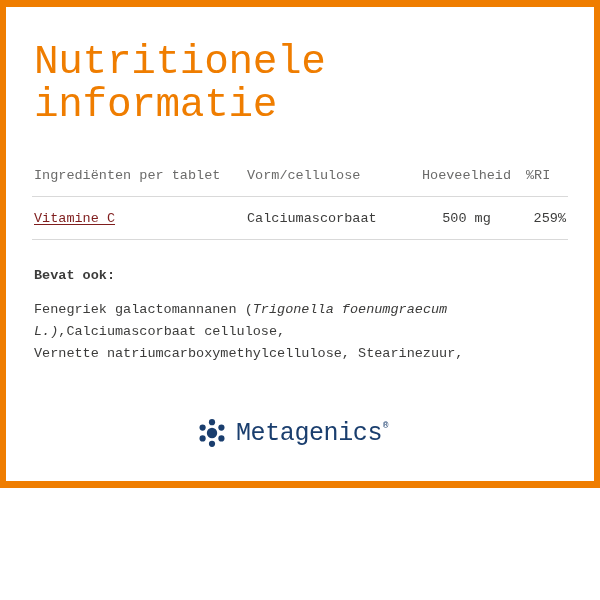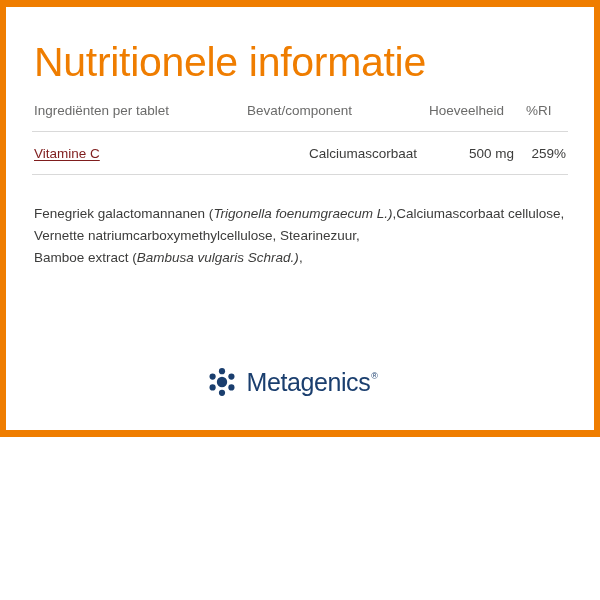--- a/index.html
+++ b/index.html
@@ -10,27 +10,28 @@
     width: 600px;
     height: 600px;
     background: #ffffff;
     font-family: "Liberation Sans", sans-serif;
     color: #3c3c3b;
     overflow: hidden;
   }
   .page {
     position: relative;
     width: 600px;
-    height: 437px;
+    height: 488px;
     box-sizing: border-box;
     border-top: 7px solid #ef7d00;
     border-bottom: 7px solid #ef7d00;
     border-left: 6px solid #ef7d00;
     border-right: 6px solid #ef7d00;
     background: #ffffff;
+    font-family: Liberation Mono, monospace;
   }
   .inner {
     position: absolute;
     left: 0;
     top: 0;
     right: 0;
     bottom: 0;
     padding: 34px 26px 0 26px;
     box-sizing: border-box;
   }
@@ -39,21 +40,21 @@
     padding: 0 0 0 2px;
     font-size: 41px;
     font-weight: 400;
     color: #ef7d00;
     letter-spacing: -0.3px;
     line-height: 1.05;
   }
   table.nutri {
     width: 100%;
     border-collapse: collapse;
-    margin-top: 19px;
+    margin-top: 41px;
     font-size: 13.5px;
   }
   table.nutri th {
     font-weight: 400;
     color: #6b6b6a;
     text-align: left;
     padding: 0 0 13px 2px;
     border-bottom: 1px solid #d9d9d9;
     font-size: 13.5px;
     white-space: nowrap;
@@ -62,22 +63,22 @@
   table.nutri th.c3 { text-align: center; padding-right: 10px; }
   table.nutri th.c4 { text-align: left; padding-right: 2px; }
   table.nutri td {
     padding: 14px 0 13px 2px;
     border-bottom: 1px solid #d9d9d9;
     color: #3c3c3b;
     font-size: 13.5px;
     vertical-align: top;
   }
   table.nutri td.c1 { width: 205px; }
-  table.nutri td.c2 { padding-left: 8px; width: 170px; text-align: right; }
-  table.nutri td.c3 { text-align: right; padding-right: 10px; width: 95px; }
+  table.nutri td.c2 { padding-left: 8px; width: 170px; }
+  table.nutri td.c3 { text-align: center; padding-right: 10px; width: 95px; }
   table.nutri td.c4 { text-align: right; padding-right: 2px; }
   .ingr-link {
     color: #7f1d1d;
     text-decoration: underline;
     text-underline-offset: 2px;
   }
   .contains {
     margin-top: 28px;
     padding-left: 2px;
   }
@@ -129,50 +130,48 @@
 
 <div class="page">
   <div class="inner">
 
     <h1 class="title">Nutritionele informatie</h1>
 
     <table class="nutri">
       <thead>
         <tr>
           <th class="c1">Ingrediënten per tablet</th>
-          <th class="c2">Bevat/component</th>
+          <th class="c2">Vorm/cellulose</th>
           <th class="c3">Hoeveelheid</th>
           <th class="c4">%RI</th>
         </tr>
       </thead>
       <tbody>
         <tr>
           <td class="c1">
             <span class="ingr-link">Vitamine C</span>
           </td>
           <td class="c2">Calciumascorbaat</td>
           <td class="c3">500 mg</td>
           <td class="c4">259%</td>
         </tr>
       </tbody>
     </table>
 
     <div class="contains">
+      <div class="contains-title">Bevat ook:</div>
 
       <div class="contains-line">
         <span>Fenegriek galactomannanen (</span><i>Trigonella foenumgraecum L.)</i><span>,Calciumascorbaat cellulose,</span>
       </div>
 
       <div class="contains-line">
         <span>Vernette natriumcarboxymethylcellulose, Stearinezuur,</span><i></i><span></span>
       </div>
 
-      <div class="contains-line">
-        <span>Bamboe extract (</span><i>Bambusa vulgaris Schrad.)</i><span>,</span>
-      </div>
     </div>
 
   </div>
 
   <div class="logo-wrap">
     <span class="logo-mark">
       <svg viewBox="0 0 30 30" width="30" height="30" aria-hidden="true">
         <circle cx="15" cy="15" r="5.2" fill="#1a3e6e"></circle>
         <circle cx="15" cy="4.2" r="3.1" fill="#1a3e6e"></circle>
         <circle cx="24.4" cy="9.6" r="3.1" fill="#1a3e6e"></circle>

